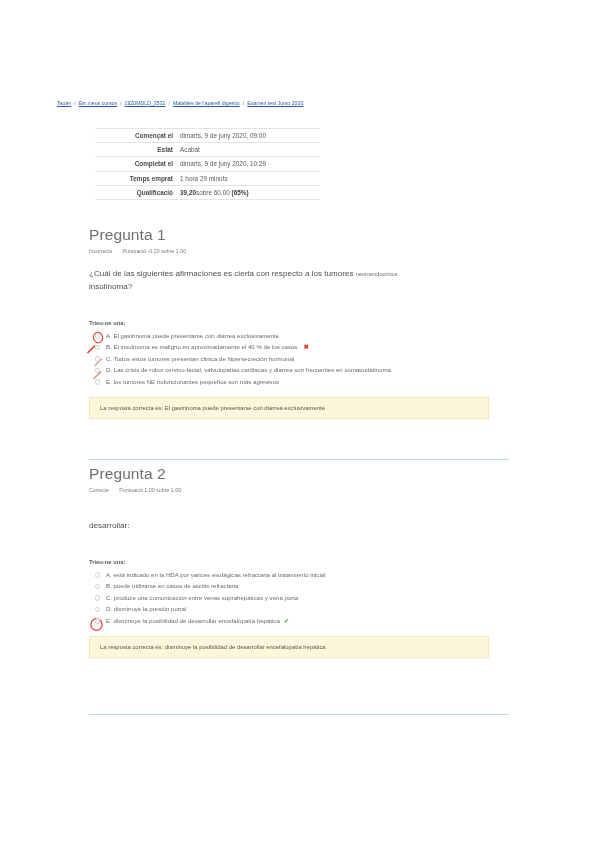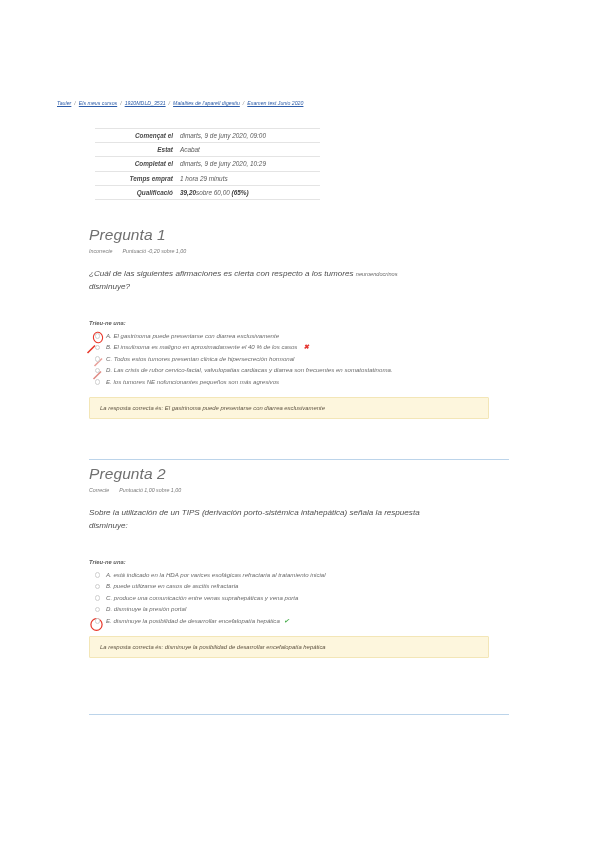--- a/index.html
+++ b/index.html
@@ -14,21 +14,20 @@
     color: #5a5a5a;
     overflow: hidden;
     position: relative;
   }
 
   .page {
     position: relative;
     width: 520px;
     height: 848px;
     box-sizing: border-box;
-    font-style: italic;
   }
 
   
   .breadcrumb {
     position: absolute;
     left: 57px;
     top: 100px;
     font-size: 5.2px;
     letter-spacing: 0.02px;
     white-space: nowrap;
@@ -222,21 +221,21 @@
     </tbody>
   </table>
 
   <section class="question" style="top:226px;">
     <h2 class="q-title">Pregunta 1</h2>
     <div class="q-status">
       <span class="state">Incorrecte</span><span class="marks">Puntuació -0,20 sobre 1,00</span>
     </div>
     <div class="q-text">
       <span>¿Cuál de las siguientes afirmaciones es cierta con respecto a los tumores </span><span class="small">neuroendocrinos</span><br>
-      <span>disminuye?</span>
+      <span>insulinoma?</span>
     </div>
     <div class="q-prompt">Trieu-ne una:</div>
 
     <div class="answers">
 
       <div class="mark" style="left:2px; top:1px;">
         <svg width="14" height="13" viewBox="0 0 14 13">
           <ellipse cx="7" cy="6.5" rx="4.6" ry="5.3" fill="none" stroke="#e8372a" stroke-width="1.1" transform="rotate(-8 7 6.5)"></ellipse>
         </svg>
       </div>
@@ -284,22 +283,22 @@
   </section>
 
   <div class="divider" style="top:459px;"></div>
 
   <section class="question" style="top:465px;">
     <h2 class="q-title">Pregunta 2</h2>
     <div class="q-status">
       <span class="state">Correcte</span><span class="marks">Puntuació 1,00 sobre 1,00</span>
     </div>
     <div class="q-text">
-      <span>Sobre la utilización de un TIPS (derivación porto-sistémica intahepática) señala la respuesta</span><br>
-      <span>disminuye:</span>
+      <br>
+      <span>desarrollar:</span>
     </div>
     <div class="q-prompt">Trieu-ne una:</div>
 
     <div class="answers">
 
       <div class="mark" style="left:0px; top:48px;">
         <svg width="15" height="15" viewBox="0 0 15 15">
           <ellipse cx="7.5" cy="7.5" rx="5.6" ry="5.9" fill="none" stroke="#e8372a" stroke-width="1.2"></ellipse>
         </svg>
       </div>

